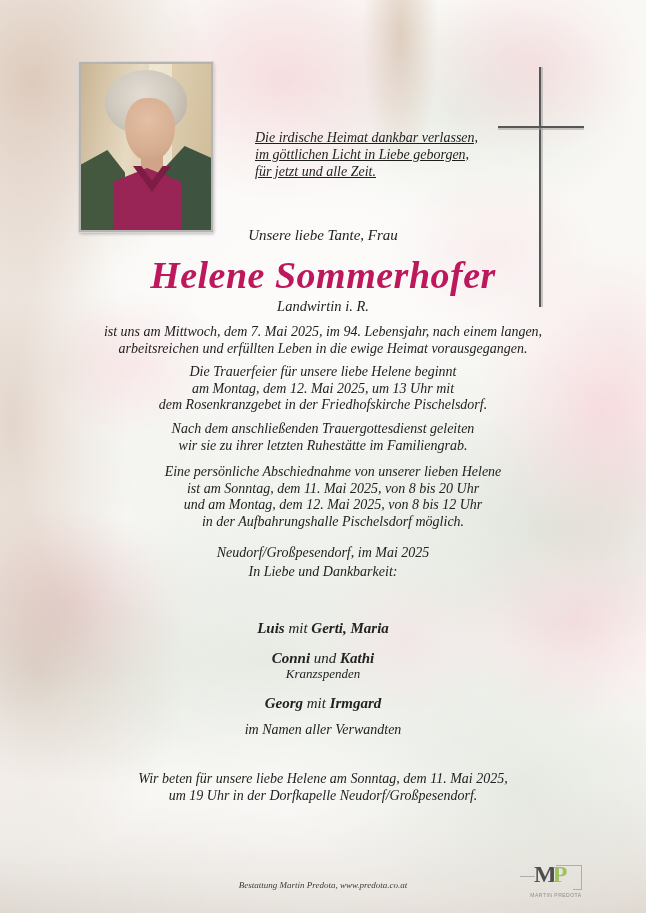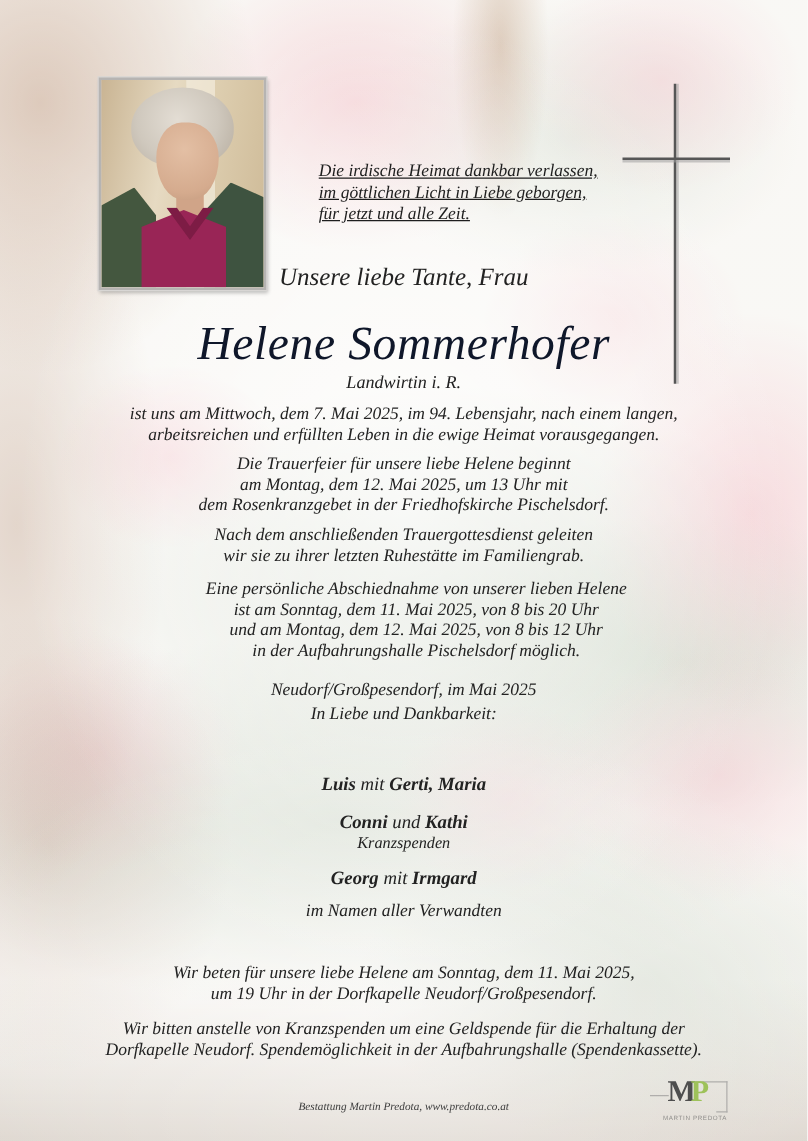--- a/index.html
+++ b/index.html
@@ -90,23 +90,23 @@
   .photo .p-cardigan-r { position: absolute; right: 0; bottom: 0; width: 48px; height: 84px;
     background: #3e5340; clip-path: polygon(0 28%, 45% 0, 100% 14%, 100% 100%, 0 100%); }
 
   
   .tblock { position: absolute; left: 0; right: 0; text-align: center; }
   .tline { white-space: nowrap; }
 
   .verse { position: absolute; left: 255px; top: 129px; text-align: left;
     font-size: 14px; line-height: 17px; color: #1e1e1e; text-decoration: underline; }
 
-  .salutation { top: 211px; font-size: 20px; }
-
-  .name { top: 253px; font-size: 38px; font-weight: normal; color: #0f172a;
+  .salutation { top: 227px; font-size: 15px; }
+
+  .name { top: 253px; font-size: 38px; font-weight: bold; color: #be185d;
     letter-spacing: 0.5px; margin: 0; }
 
   .subtitle { top: 298px; font-size: 14.5px; }
 
   .announcement { top: 323px; font-size: 14px; line-height: 17px; }
   .funeral      { top: 364px; font-size: 14px; line-height: 16.5px; }
   .service      { top: 421px; font-size: 14px; line-height: 16.5px; }
   .farewell     { top: 464px; font-size: 14px; line-height: 16.5px; padding-left: 20px; }
   .place-date   { top: 545px; font-size: 14px; }
   .closing      { top: 564px; font-size: 14px; }
@@ -209,24 +209,20 @@
 
   <div class="tblock mourner-3"><span class="mourner-name">Georg</span><span> mit </span><span class="mourner-name">Irmgard</span></div>
 
   <div class="tblock collective">im Namen aller Verwandten</div>
 
   <div class="tblock prayer">
     <div class="tline">Wir beten für unsere liebe Helene am Sonntag, dem 11. Mai 2025,</div>
     <div class="tline">um 19 Uhr in der Dorfkapelle Neudorf/Großpesendorf.</div>
   </div>
 
-  <div class="tblock donation">
-    <div class="tline">Wir bitten anstelle von Kranzspenden um eine Geldspende für die Erhaltung der</div>
-    <div class="tline">Dorfkapelle Neudorf. Spendemöglichkeit in der Aufbahrungshalle (Spendenkassette).</div>
-  </div>
 
   <div class="tblock credit">Bestattung Martin Predota, www.predota.co.at</div>
 
   <div class="logo">
     <div class="seg seg-left"></div>
     <div class="seg seg-top"></div>
     <div class="seg seg-right"></div>
     <div class="seg seg-bottom"></div>
     <div class="logo-letters"><span class="logo-m">M</span><span class="logo-p">P</span></div>
     <div class="logo-sub">MARTIN PREDOTA</div>

